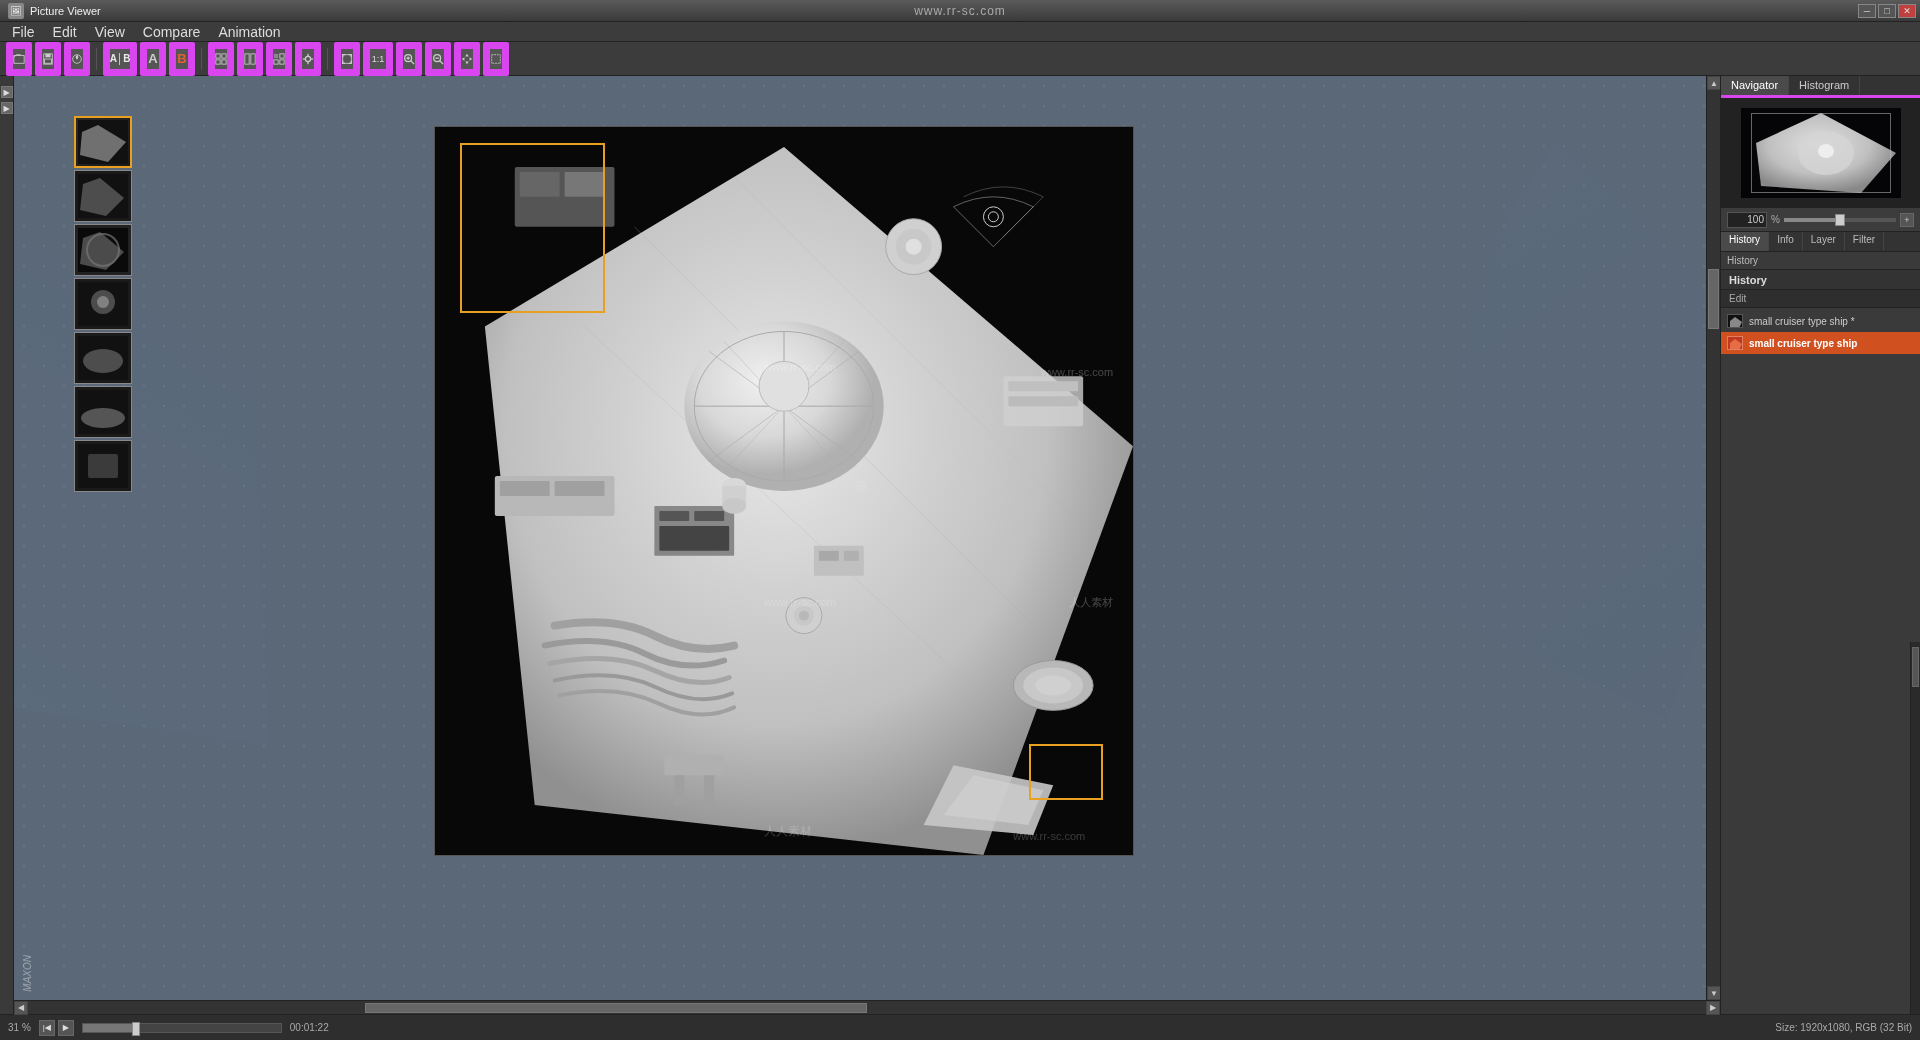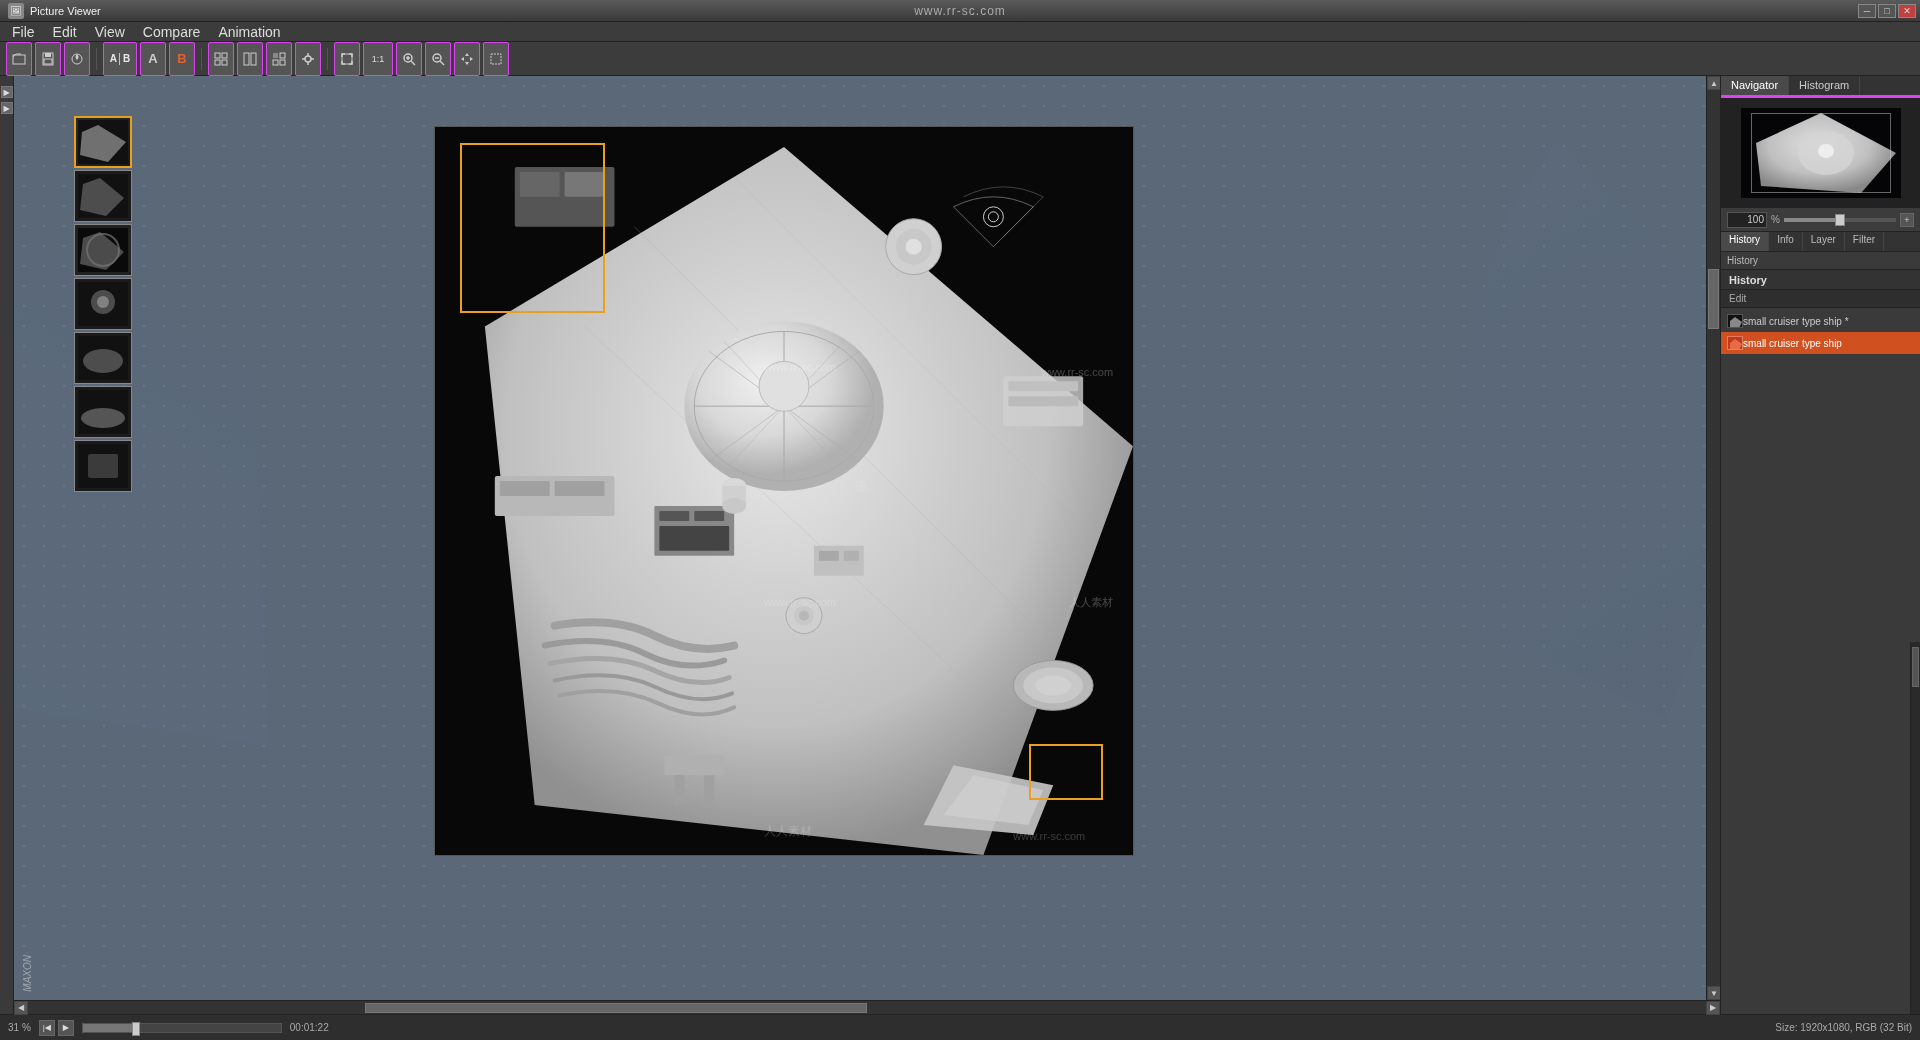--- a/index.html
+++ b/index.html
@@ -95,21 +95,21 @@
       display: flex;
       align-items: center;
       padding: 0 6px;
       border-bottom: 1px solid #222;
       gap: 3px;
     }
     .toolbar-btn {
       width: 26px;
       height: 34px;
       background: #555;
-      border: 1px solid #d946ef;
+      border: 7px solid #d946ef;
       border-radius: 2px;
       display: flex;
       align-items: center;
       justify-content: center;
       cursor: pointer;
       font-size: 12px;
       color: #ddd;
     }
     .toolbar-separator {
       width: 1px;
@@ -434,20 +434,21 @@
     .history-items {
       flex: 1;
       background: #3a3a3a;
       padding: 2px 0;
     }
     .history-item {
       height: 22px;
       display: flex;
       align-items: center;
       padding: 0 6px;
+      gap: 6px;
       cursor: pointer;
     }
     .history-item.active { background: #d05020; }
     .history-thumb {
       width: 16px;
       height: 14px;
       background: #222;
       flex-shrink: 0;
       overflow: hidden;
       border: 1px solid #555;
@@ -457,21 +458,21 @@
       height: 100%;
       background: linear-gradient(135deg, #444, #222);
     }
     .history-item-label {
       font-size: 10px;
       color: #ccc;
       white-space: nowrap;
       overflow: hidden;
       text-overflow: ellipsis;
     }
-    .history-item.active .history-item-label { color: #fff; }
+    .history-item.active .history-item-label { color: #fff; font-weight: bold; }
 
     
     #status-bar {
       width: 100%;
       height: 26px;
       background: #2e2e2e;
       display: flex;
       align-items: center;
       padding: 0 8px;
       gap: 8px;

